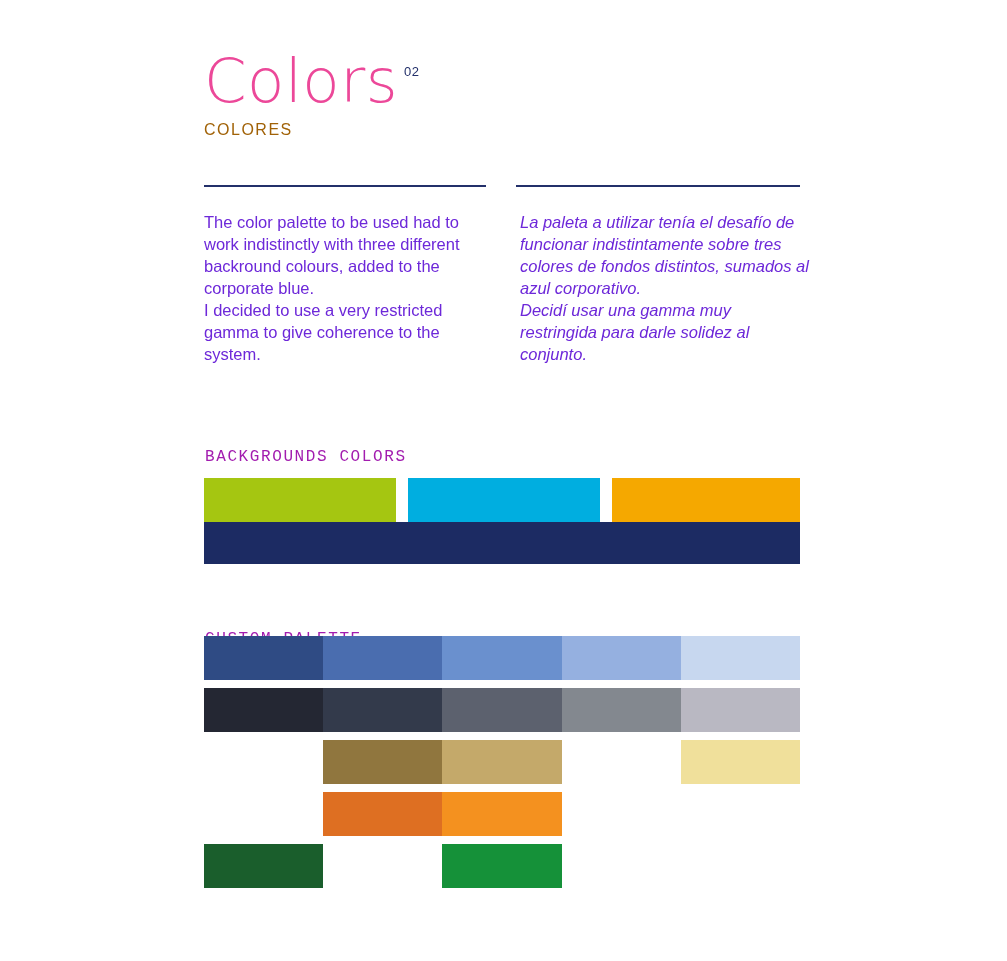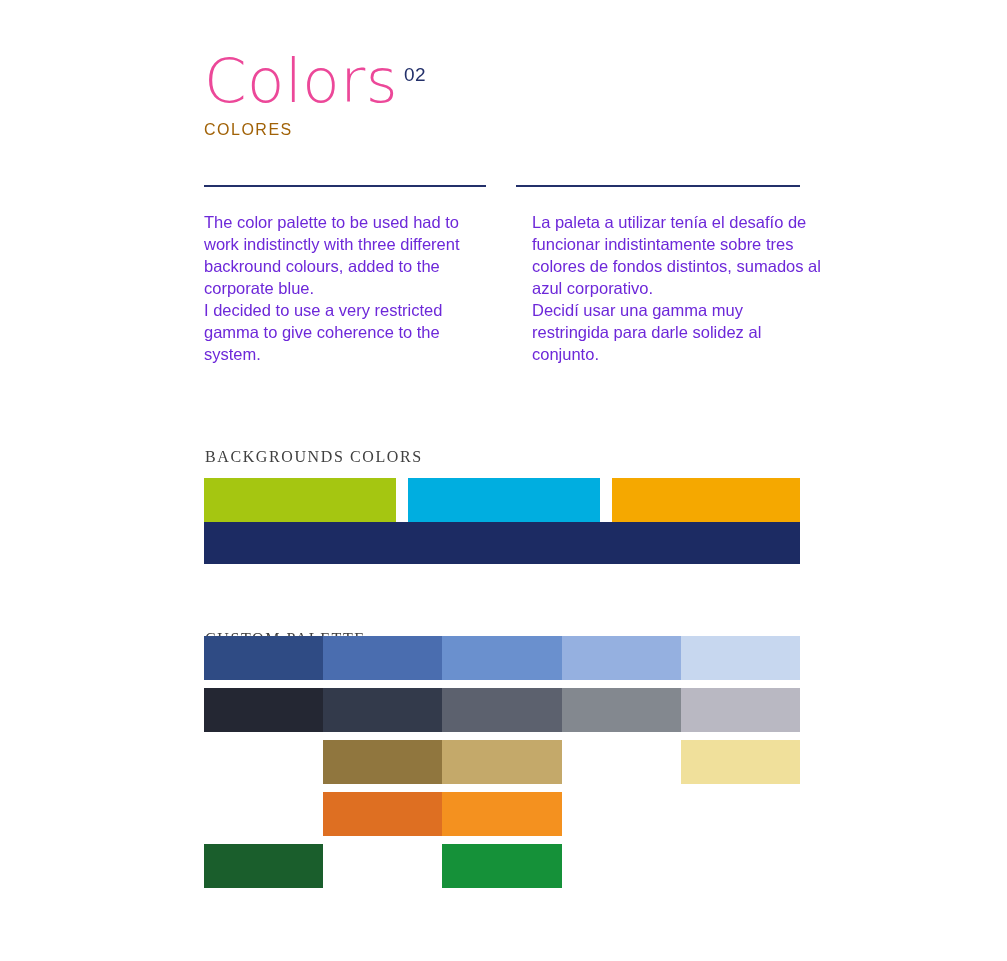--- a/index.html
+++ b/index.html
@@ -36,21 +36,21 @@
   .title-main {
     font-family: "DejaVu Sans", sans-serif;
     font-size: 61px;
     font-weight: 300;
     line-height: 0.95;
     letter-spacing: 0.5px;
     color: #ec4899;
   }
   .title-sup {
     font-family: "Liberation Sans", sans-serif;
-    font-size: 19px;
+    font-size: 13px;
     font-weight: 400;
     letter-spacing: 0.4px;
     color: #23306a;
     margin-left: 6px;
     margin-top: 12px;
   }
   .title-sub {
     font-family: "Liberation Sans", sans-serif;
     font-size: 16px;
     font-weight: 400;
@@ -73,30 +73,30 @@
   .text-col {
     position: absolute;
     top: 212px;
     font-size: 16.5px;
     line-height: 1.33;
     color: #6d28d9;
     font-family: "Liberation Sans", sans-serif;
     white-space: pre-line;
   }
   .text-col-en { left: 204px; width: 292px; }
-  .text-col-es { left: 532px; width: 292px; }
+  .text-col-es { left: 520px; width: 292px; font-style: italic; }
 
   
   .section-heading {
     position: absolute;
     left: 205px;
     font-size: 16px;
     letter-spacing: 1.6px;
-    color: #404040;
-    font-family: Liberation Serif, serif;
+    color: #a21caf;
+    font-family: Liberation Mono, monospace;
     font-weight: 400;
   }
   .heading-backgrounds { top: 448px; }
   .heading-custom { top: 606px; margin-top: 24px; }
 
   
   .bg-section {
     position: absolute;
     left: 204px;
     top: 478px;

